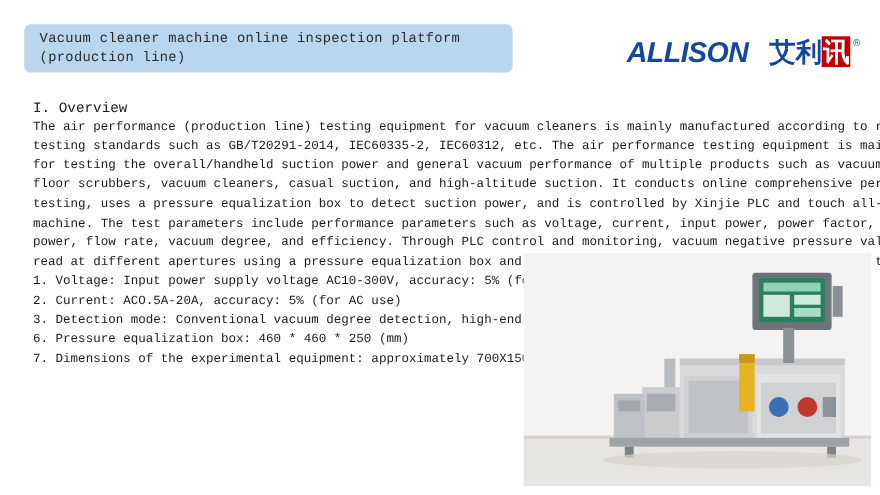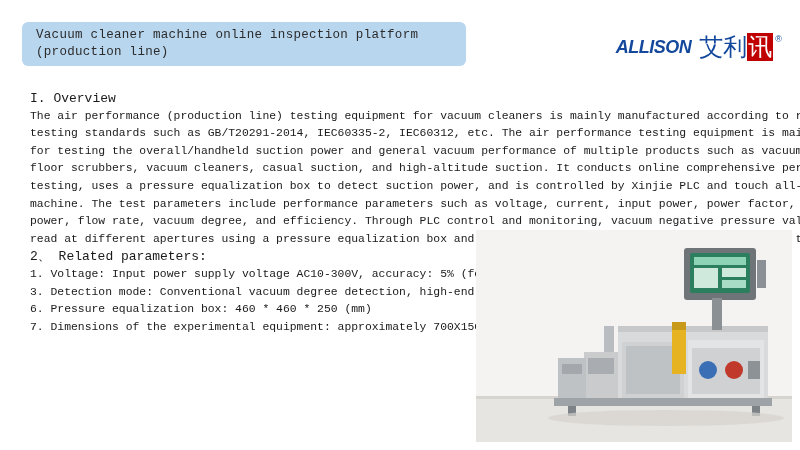--- a/index.html
+++ b/index.html
@@ -55,33 +55,33 @@
     right: 18px;
     top: 34px;
     height: 30px;
     display: flex;
     align-items: flex-start;
   }
   .brand-word {
     font-family: "Liberation Sans", sans-serif;
     font-weight: bold;
     font-style: italic;
-    font-size: 18px;
+    font-size: 26px;
     line-height: 27px;
     color: #13489c;
     letter-spacing: -0.5px;
     margin-left: 40px;
   }
   .brand-cn {
     font-family: "DejaVu Sans", sans-serif;
-    font-weight: normal;
+    font-weight: bold;
     font-size: 24px;
     line-height: 27px;
     color: #13489c;
-    margin-left: 8px;
+    margin-left: 19px;
   }
   .brand-cn .redbox {
     background: #c00000;
     color: #ffffff;
     padding: 0 1px;
   }
   .brand-reg {
     font-size: 9px;
     color: #13489c;
     margin-left: 2px;
@@ -162,23 +162,23 @@
       <span class="l">The air performance (production line) testing equipment for vacuum cleaners is mainly manufactured according to relevant</span>
       <span class="l">testing standards such as GB/T20291-2014, IEC60335-2, IEC60312, etc. The air performance testing equipment is mainly used</span>
       <span class="l">for testing the overall/handheld suction power and general vacuum performance of multiple products such as vacuum cleaners,</span>
       <span class="l">floor scrubbers, vacuum cleaners, casual suction, and high-altitude suction. It conducts online comprehensive performance</span>
       <span class="l">testing, uses a pressure equalization box to detect suction power, and is controlled by Xinjie PLC and touch all-in-one</span>
       <span class="l">machine. The test parameters include performance parameters such as voltage, current, input power, power factor, suction</span>
       <span class="l">power, flow rate, vacuum degree, and efficiency. Through PLC control and monitoring, vacuum negative pressure values are</span>
       <span class="l">read at different apertures using a pressure equalization box and high-precision pressure sensors, and relevant test data</span>
     </div>
 
-    <div class="sec-head">2、 Related parameters:</div>
     <ul class="list">
       <li>1. Voltage: Input power supply voltage AC10-300V, accuracy: 5% (for AC use)</li>
+      <li>2. Current: ACO.5A-20A, accuracy: 5% (for AC use)</li>
       <li>3. Detection mode: Conventional vacuum degree detection, high-end vacuum degree detection</li>
       <li>6. Pressure equalization box: 460 * 460 * 250 (mm)</li>
       <li>7. Dimensions of the experimental equipment: approximately 700X1500X14500 (height) mm</li>
     </ul>
   </div>
 
   <div class="photo">
     <svg width="316" height="212" viewBox="0 0 316 212" xmlns="http://www.w3.org/2000/svg">
       <rect x="0" y="0" width="316" height="212" fill="#f4f3f1"></rect>
 

